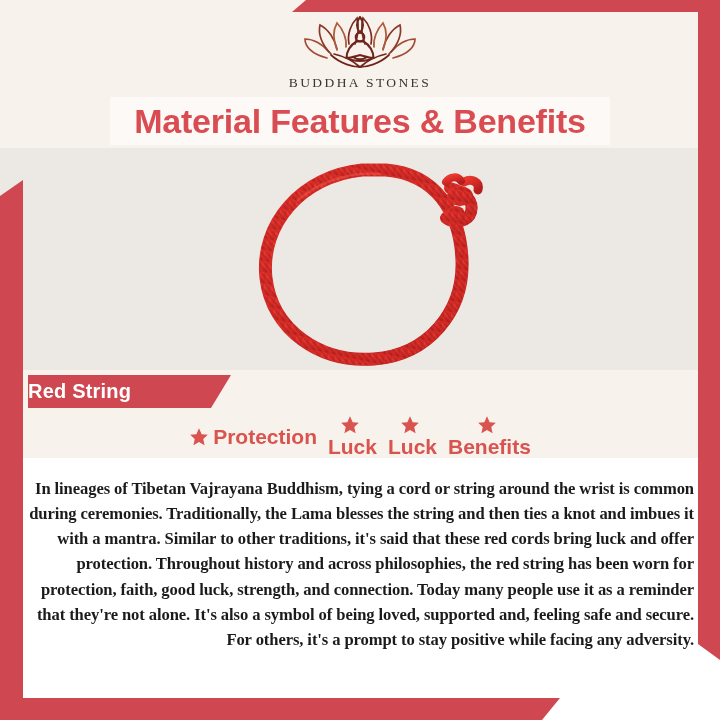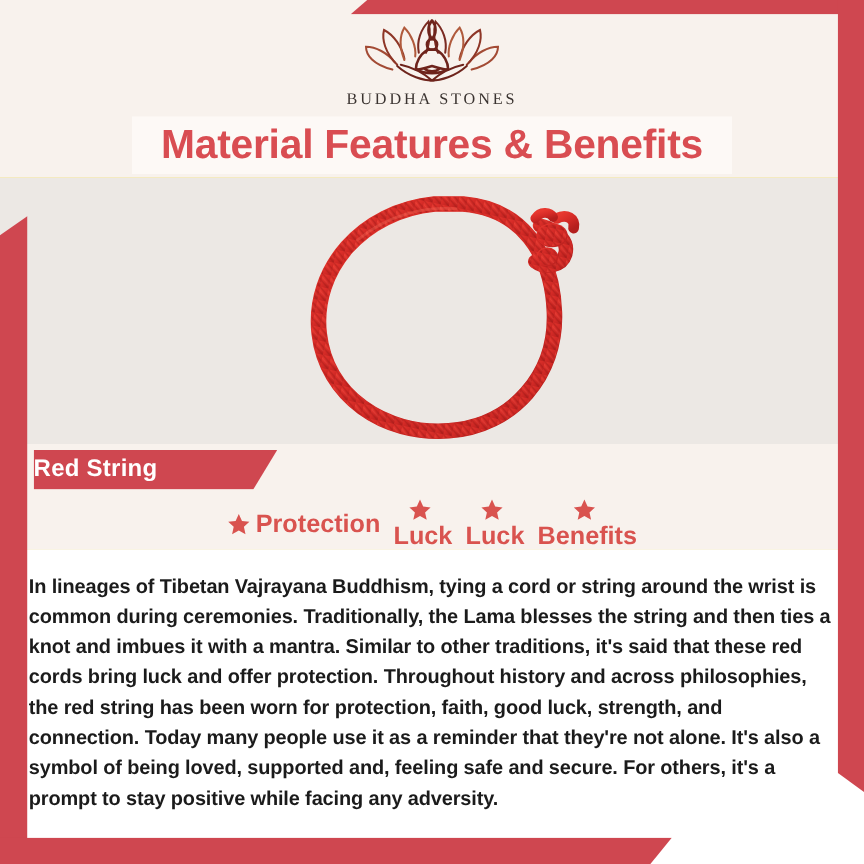--- a/index.html
+++ b/index.html
@@ -114,21 +114,22 @@
     flex:0 0 auto;
   }
   .star svg{display:block;width:100%;height:100%;}
 
   
   .body-copy{
     position:absolute;left:24px;top:459px;width:670px;
     font-size:16.6px;line-height:25.3px;
     color:#1b1b1b;font-weight:600;
     letter-spacing:-0.1px;
-    text-align:left;
+    text-align:right;
+    font-family:Liberation Serif, serif;
   }
 </style>
 </head>
 <body>
 
 <div id="page">
 
   <div class="band-top"></div>
   <div class="band-mid"></div>
   <div class="band-strip"></div>

